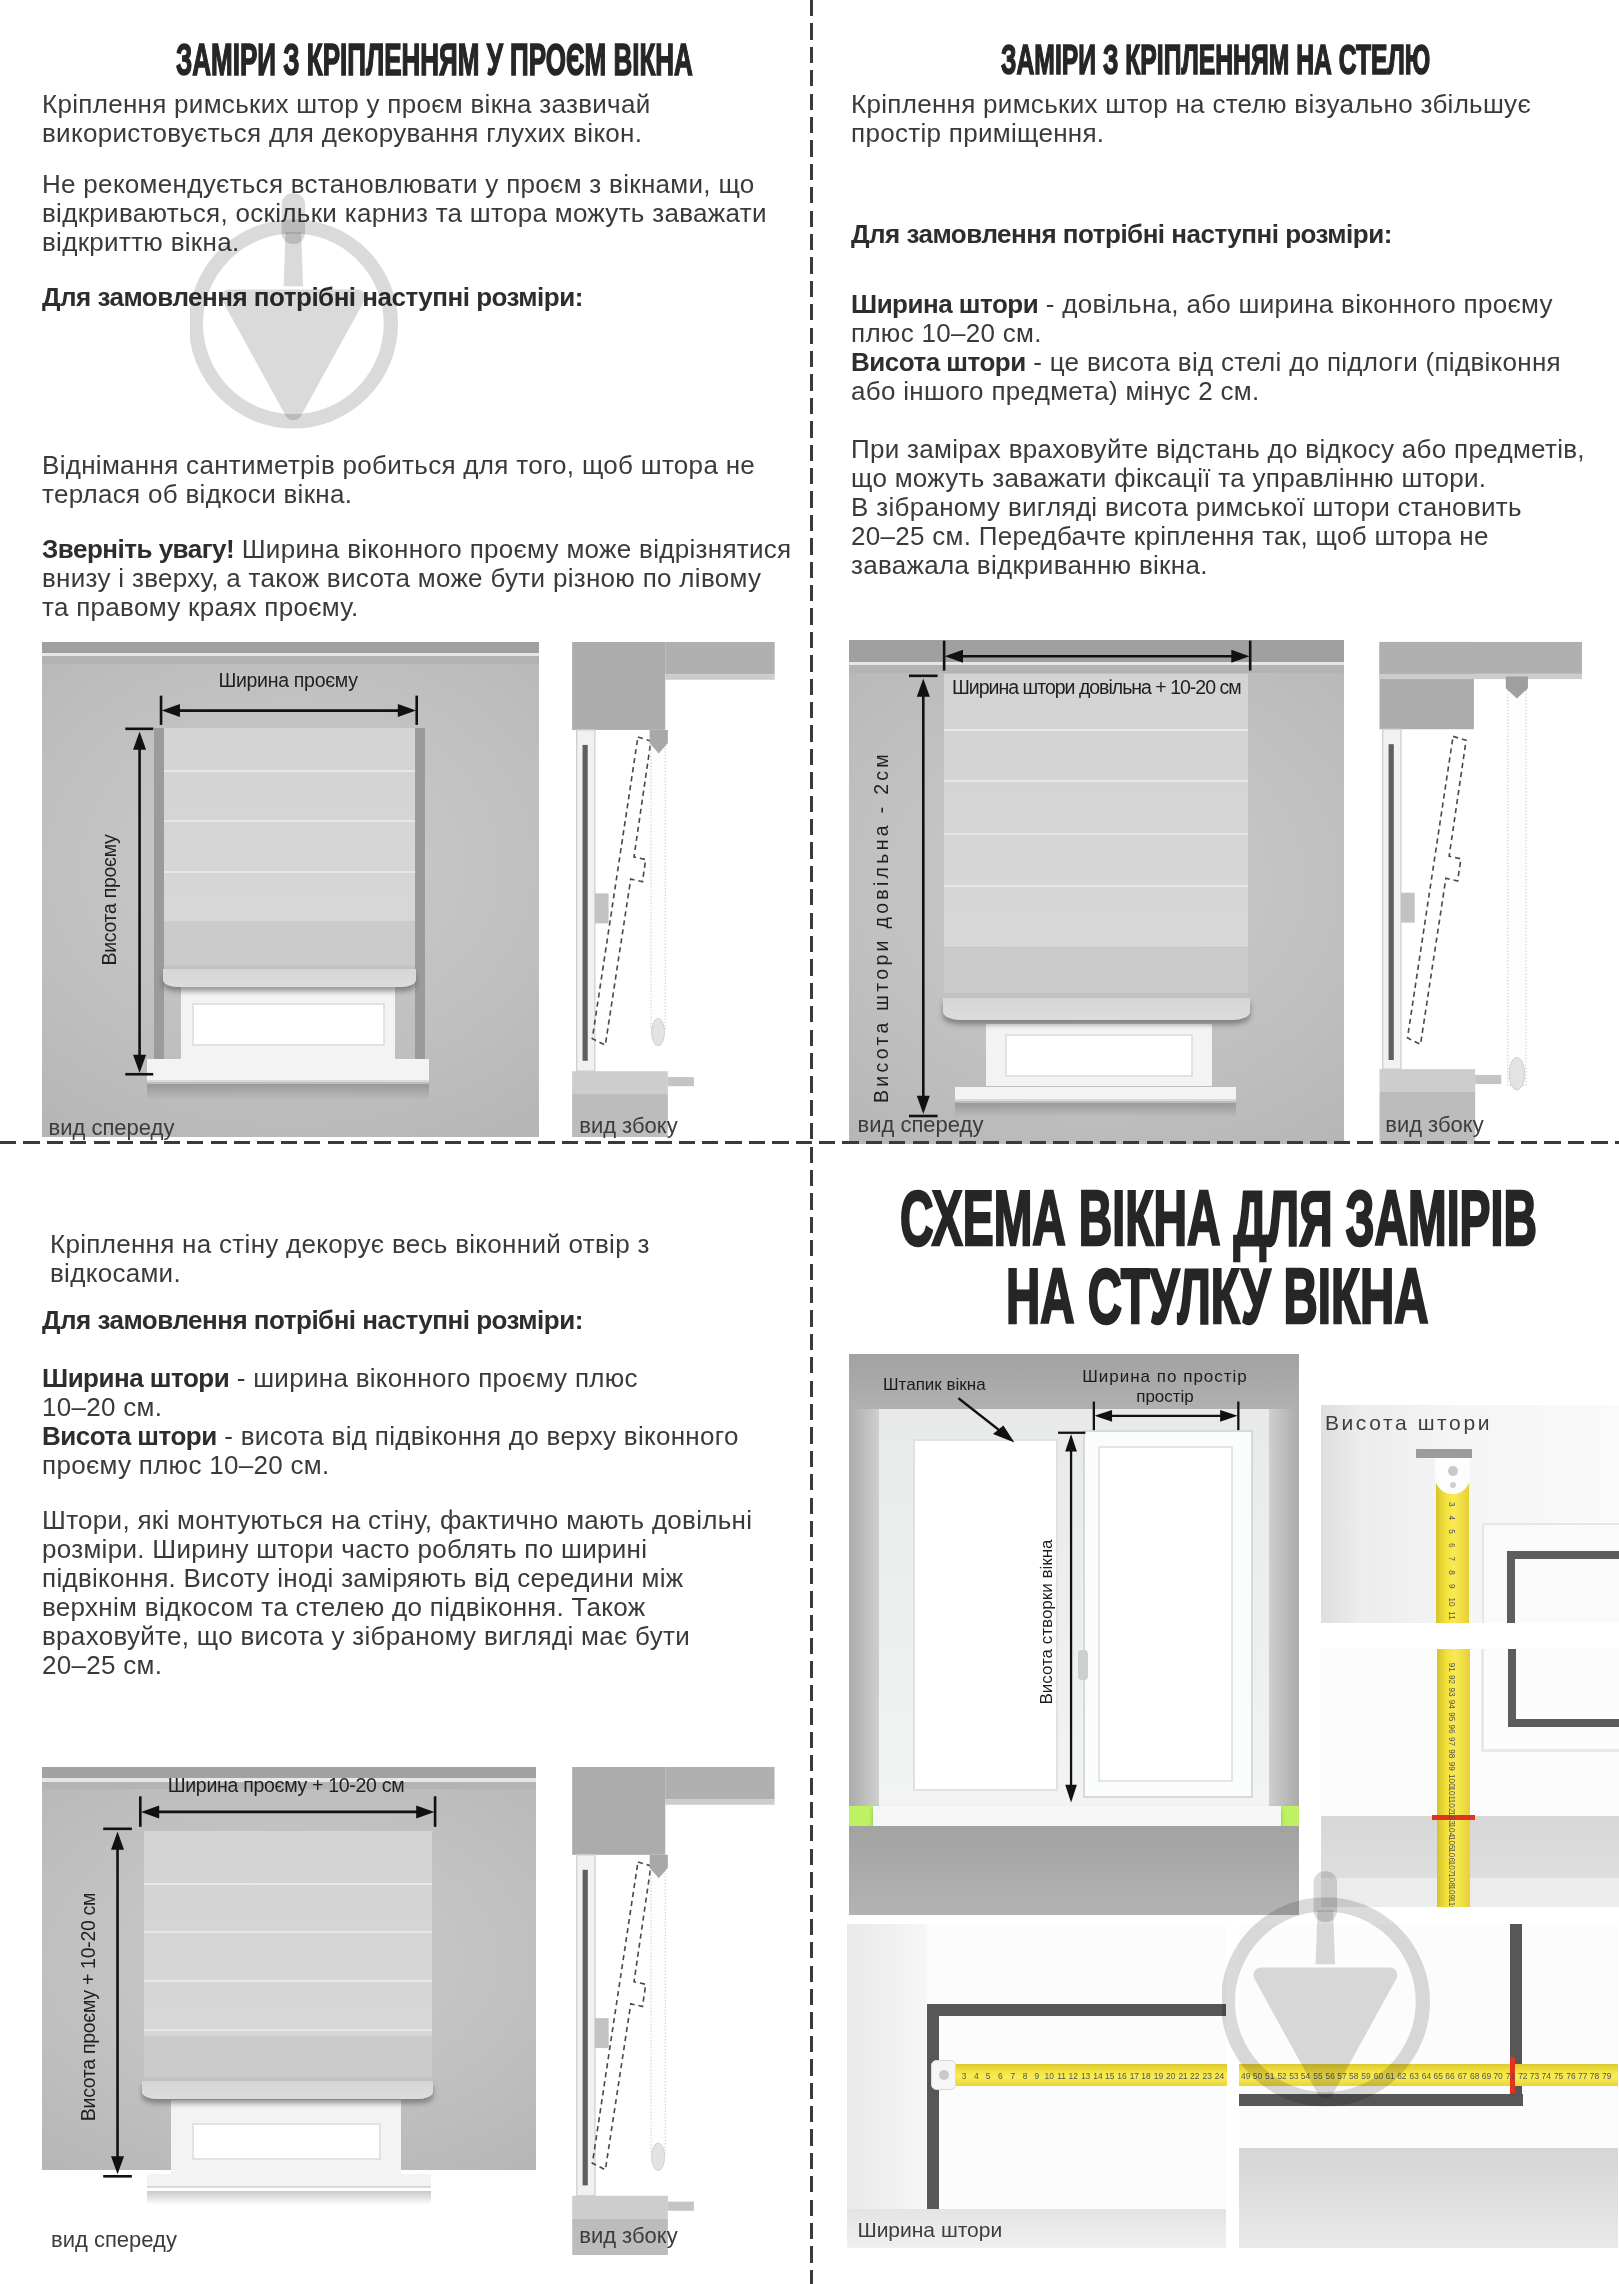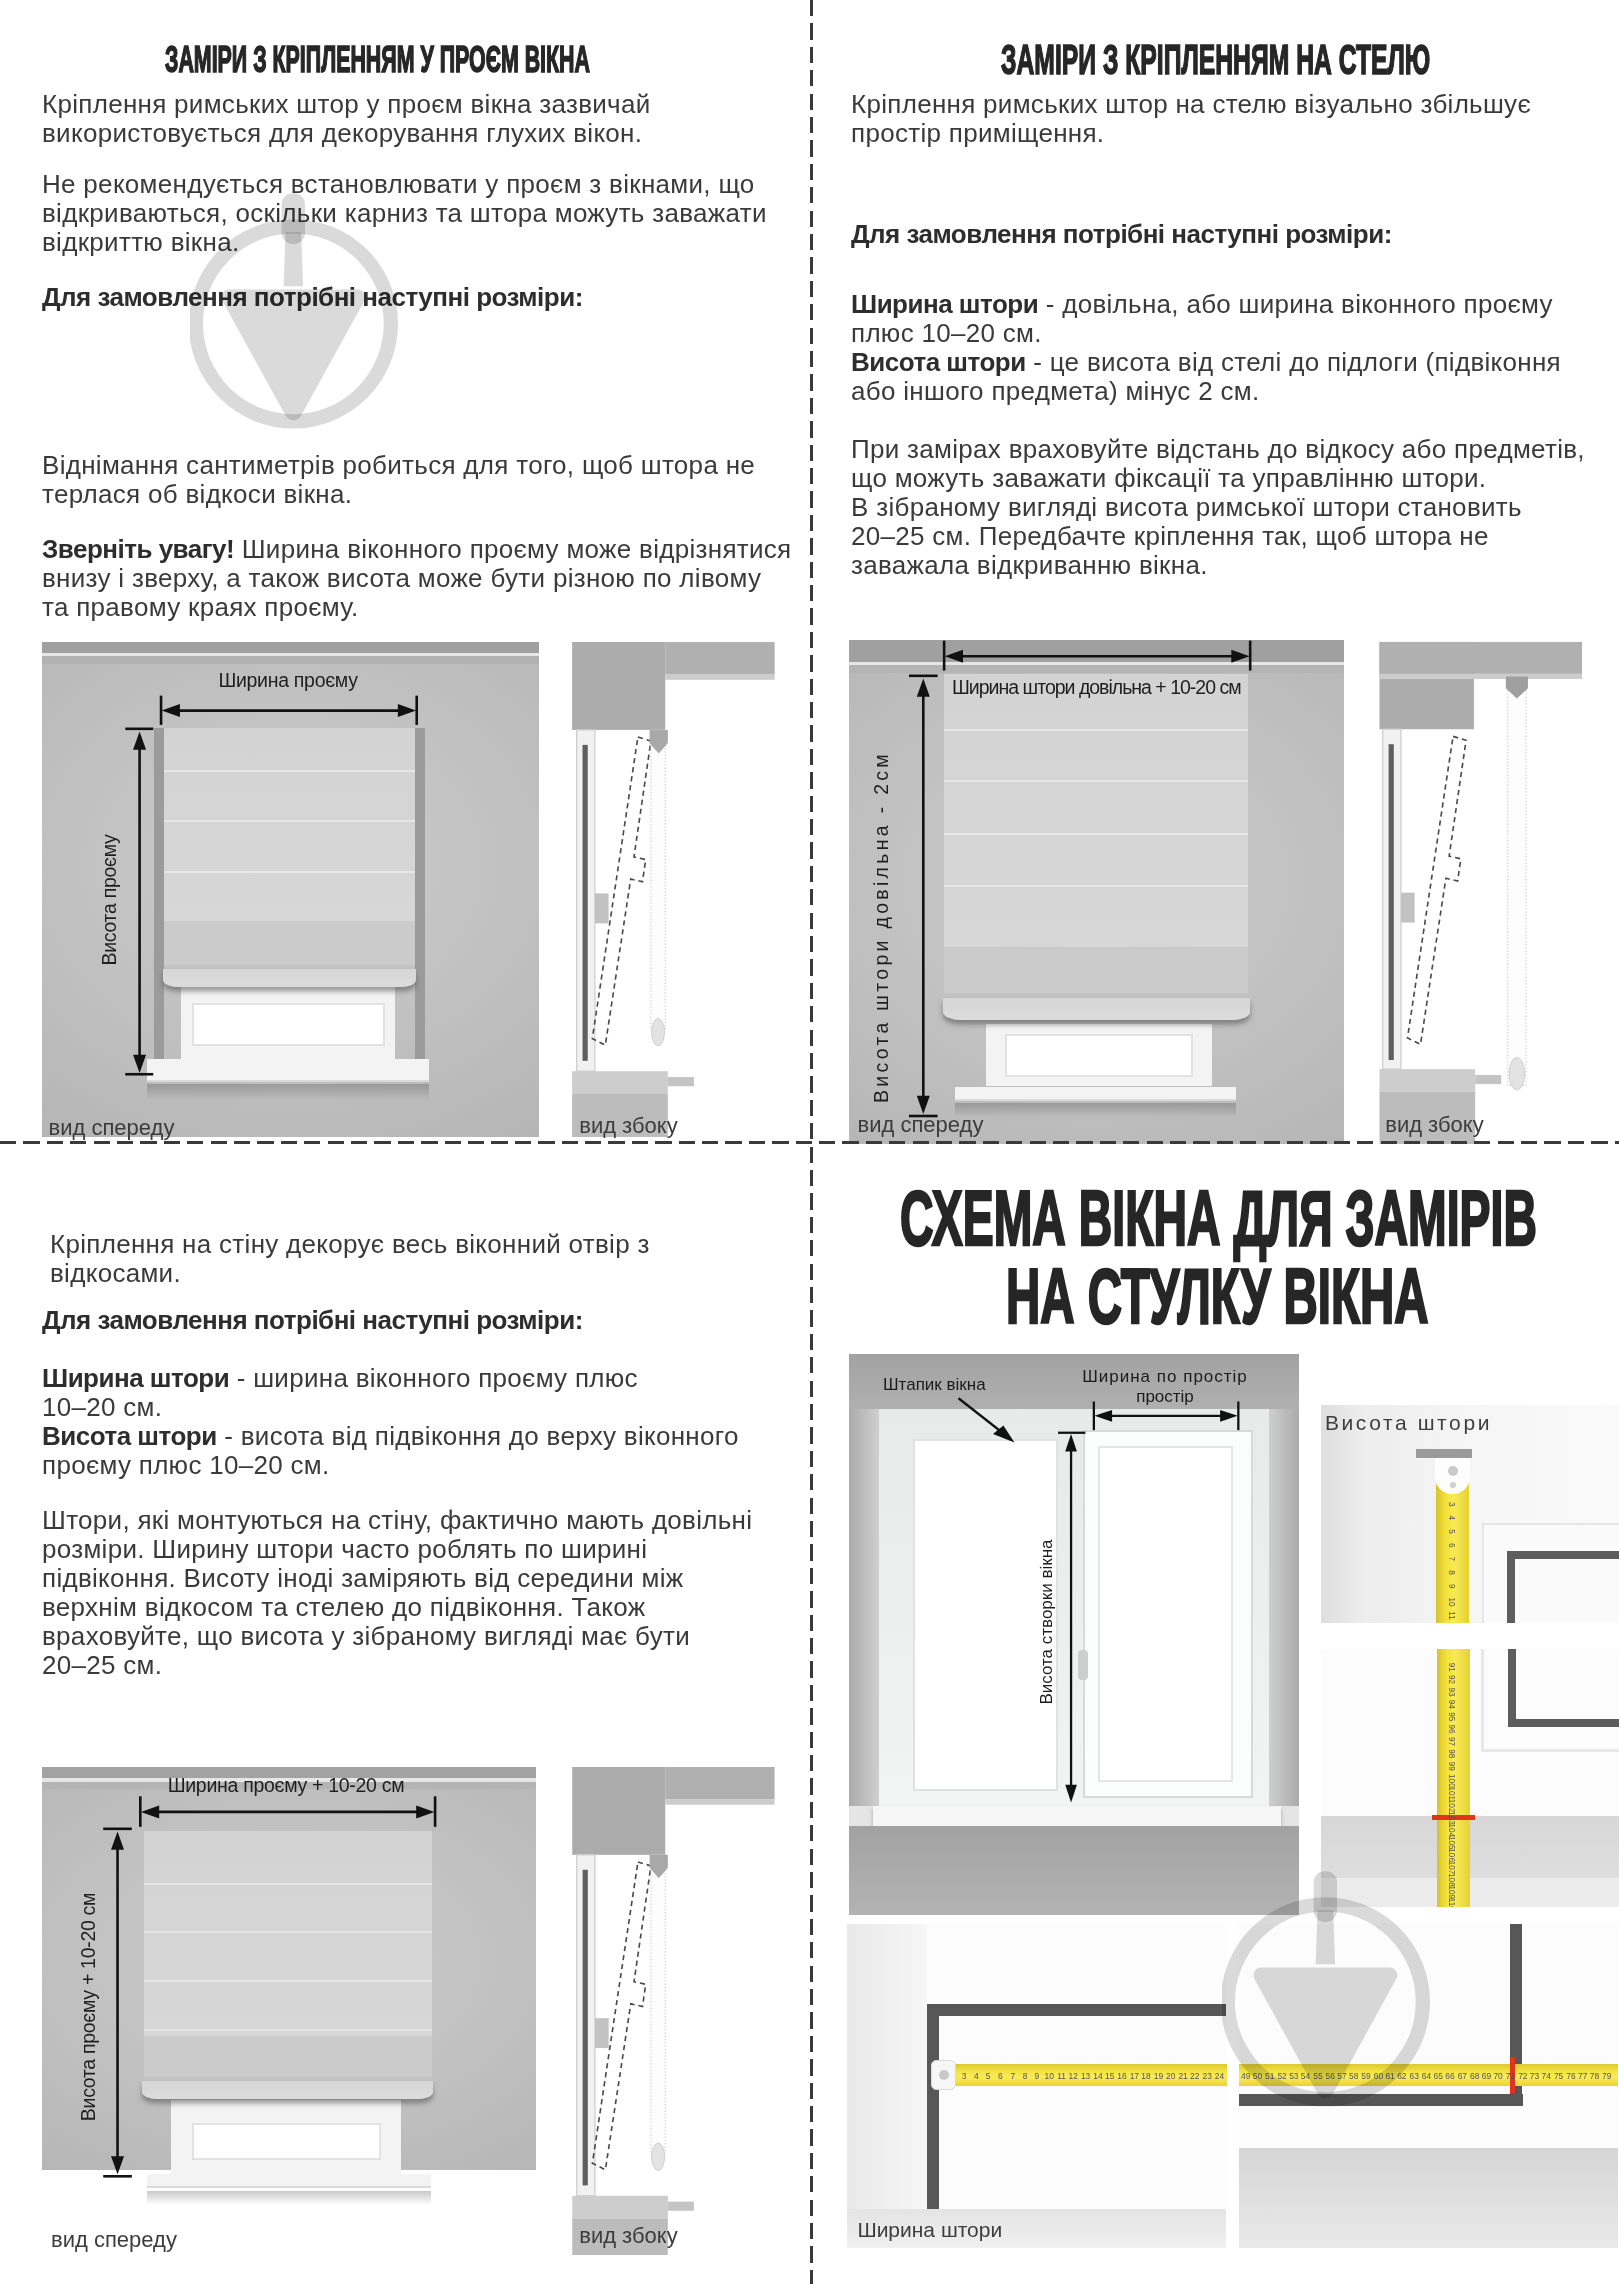--- a/index.html
+++ b/index.html
@@ -15,21 +15,21 @@
 .abs{position:absolute}
 .vdash{position:absolute;left:810px;top:0;width:2.6px;height:2284px;background:repeating-linear-gradient(180deg,#3a3a3a 0 16.3px,rgba(0,0,0,0) 16.3px 23.4px)}
 .hdash{position:absolute;left:0;top:1141px;width:1619px;height:2.6px;background:repeating-linear-gradient(90deg,#3a3a3a 0 16.3px,rgba(0,0,0,0) 16.3px 23.4px)}
 .wm{position:absolute;z-index:40}
 .lbl4{position:absolute;font-size:17px;line-height:17px;color:#1c1c1c;white-space:nowrap}
 .lblA{position:absolute;font-size:21px;line-height:21px;letter-spacing:2.6px;color:#3e3e3e;white-space:nowrap}
 .lblB{position:absolute;font-size:21px;line-height:21px;color:#3e3e3e;white-space:nowrap}
 </style></head><body>
 <div id="page">
 
-<div class="hd" id="h1" style="left:165px;top:38px;font-size:37px;line-height:43px"><span id="h1s" style="transform:scaleX(0.578)">ЗАМІРИ З КРІПЛЕННЯМ У ПРОЄМ ВІКНА</span></div>
+<div class="hd" id="h1" style="left:176px;top:38px;font-size:45px;line-height:43px"><span id="h1s" style="transform:scaleX(0.578)">ЗАМІРИ З КРІПЛЕННЯМ У ПРОЄМ ВІКНА</span></div>
 <div class="hd" id="h2" style="left:1001px;top:38px;font-size:43px;line-height:43px"><span id="h2s" style="transform:scaleX(0.5747)">ЗАМІРИ З КРІПЛЕННЯМ НА СТЕЛЮ</span></div>
 <div class="hd" id="h4a" style="left:900px;top:1179px;font-size:78px;line-height:78px"><span id="h4as" style="transform:scaleX(0.5952)">СХЕМА ВІКНА ДЛЯ ЗАМІРІВ</span></div>
 <div class="hd" id="h4b" style="left:1006px;top:1257px;font-size:78px;line-height:78px"><span id="h4bs" style="transform:scaleX(0.6082)">НА СТУЛКУ ВІКНА</span></div>
 
 <div class="p" style="left:42px;top:170px">Не рекомендується встановлювати у проєм з вікнами, що<br>відкриваються, оскільки карниз та штора можуть заважати<br>відкриттю вікна.</div>
 <div class="p" style="left:42px;top:90px">Кріплення римських штор у проєм вікна зазвичай<br>використовується для декорування глухих вікон.</div>
 <div class="p" style="left:42px;top:283px"><span class="b">Для замовлення потрібні наступні розміри:</span></div>
 <div class="p" style="left:42px;top:451px">Віднімання сантиметрів робиться для того, щоб штора не<br>терлася об відкоси вікна.</div>
 <div class="p" style="left:42px;top:535px"><span class="b">Зверніть увагу!</span> Ширина віконного проєму може відрізнятися<br>внизу і зверху, а також висота може бути різною по лівому<br>та правому краях проєму.</div>
 
@@ -199,21 +199,21 @@
 <path d="M101 146 L121 152 L95 330 L113 334 L108 368 L90 364 L51 619 L31 609 Z" fill="none" stroke="#4a4a4a" stroke-width="2.5" stroke-dasharray="8 6"></path>
 <rect x="121" y="135" width="22" height="459" fill="#fdfdfd" stroke="#c4c4c4" stroke-width="1.5" stroke-dasharray="2 3"></rect>
 <path d="M119 135 h28 v20 l-14 16 l-14 -16 Z" fill="#a8a8a8"></path>
 <ellipse cx="132" cy="599" rx="10" ry="21" fill="#e3e3e3" stroke="#c0c0c0"></ellipse>
 <rect x="0" y="659" width="147" height="35" fill="#cdcdcd"></rect>
 <rect x="147" y="668" width="40" height="14" fill="#c4c4c4"></rect>
 <rect x="0" y="694" width="147" height="56" fill="#bcbcbc"></rect>
 </svg>
 <div class="cap" style="left:7.2px;top:458px">вид збоку</div>
 </div>
-<div class="img" id="q4win" style="left:849px;top:1354px;width:450px;height:561px;background:#e5e5e5">
+<div class="img" id="q4win" style="left:849px;top:1354px;width:450px;height:561px;background:#bef264">
 <div class="abs" style="left:0;top:0;width:450px;height:55px;background:linear-gradient(180deg,#a2a2a2,#b0b0b0)"></div>
 <div class="abs" style="left:0;top:55px;width:30px;height:397px;background:linear-gradient(90deg,#ababab,#cfcfcf)"></div>
 <div class="abs" style="left:420px;top:55px;width:30px;height:397px;background:linear-gradient(270deg,#ababab,#cfcfcf)"></div>
 <div class="abs" style="left:30px;top:55px;width:390px;height:397px;background:linear-gradient(180deg,#e8eaea,#f2f4f4)"></div>
 <div class="abs" style="left:64px;top:85px;width:145px;height:352px;background:#fff;border:2.6px solid #e0e2e2"></div>
 <div class="abs" style="left:234px;top:76px;width:170px;height:368px;background:#fbfdfd;border:2px solid #d8dada"></div>
 <div class="abs" style="left:249px;top:92px;width:135px;height:336px;background:#fff;border:2.6px solid #e4e6e6"></div>
 <div class="abs" style="left:229px;top:296px;width:10.4px;height:30px;background:#cdcfcf;border-radius:3.9px"></div>
 <div class="abs" style="left:24px;top:452px;width:408px;height:20px;background:#f6f6f6;box-shadow:0 2.6px 3.9px rgba(60,60,60,0.35)"></div>
 <div class="abs" style="left:0;top:472px;width:450px;height:89px;background:linear-gradient(180deg,#a2a2a2,#b3b3b3)"></div>

